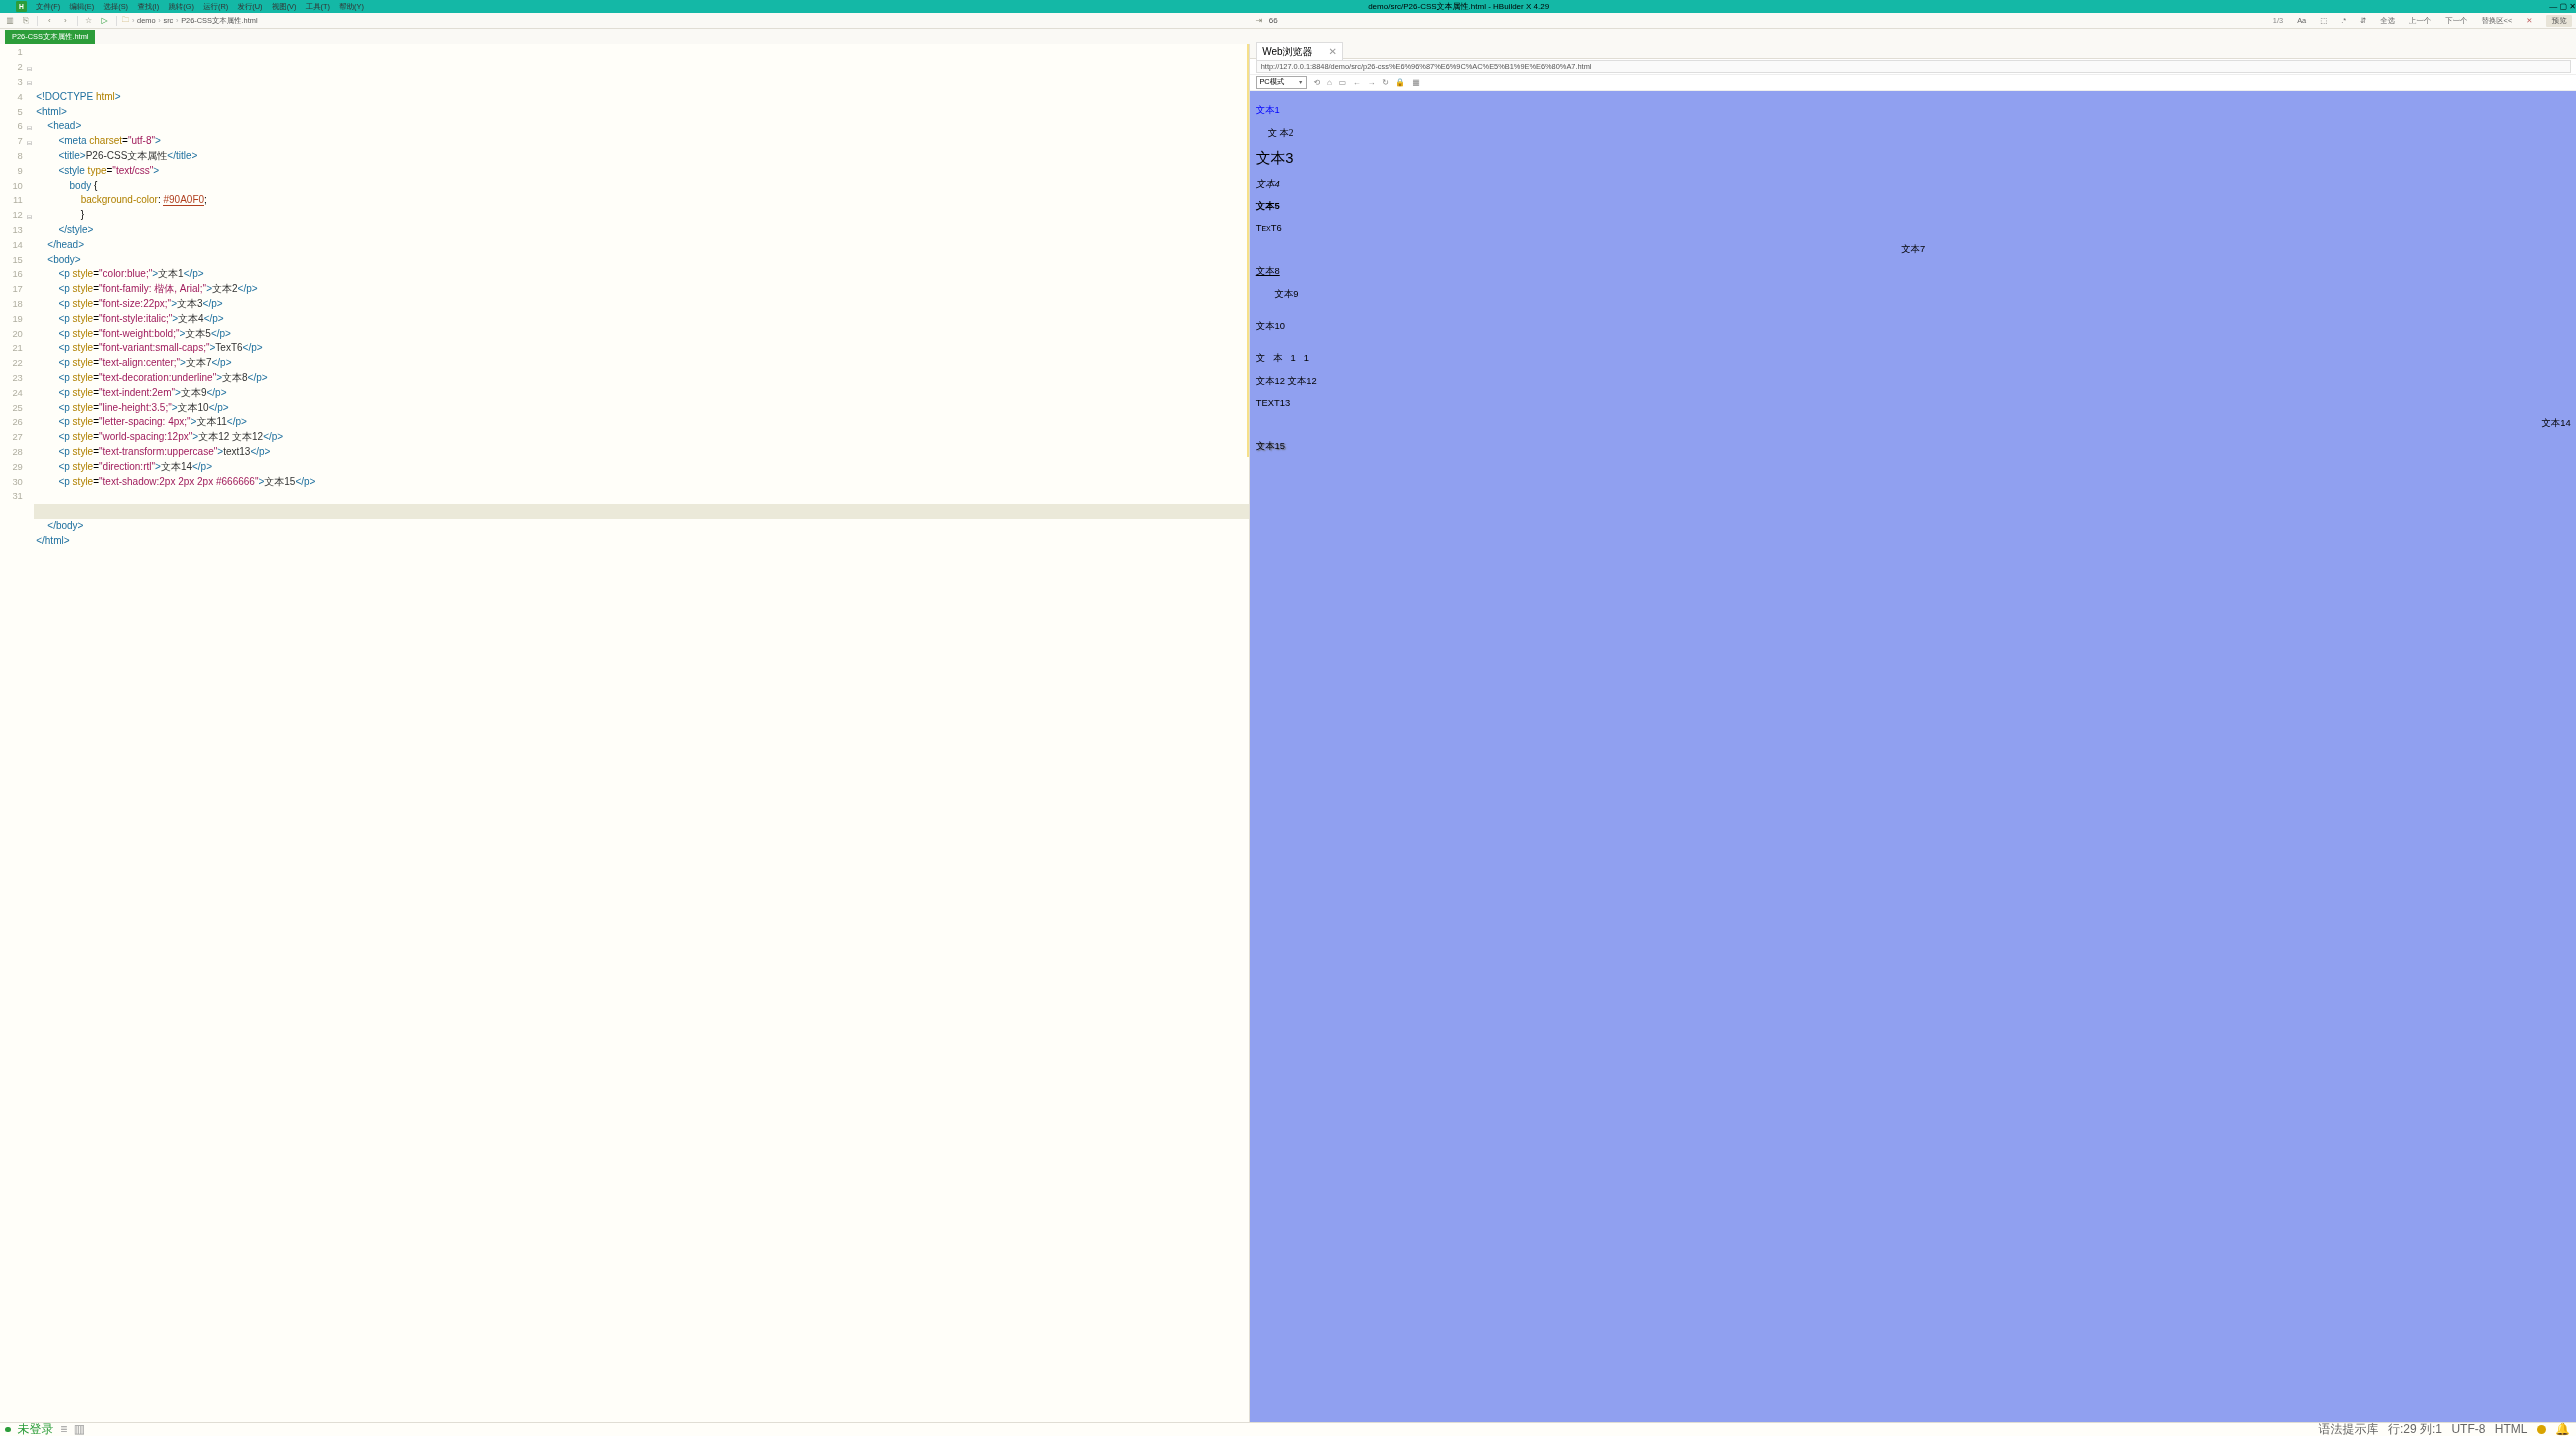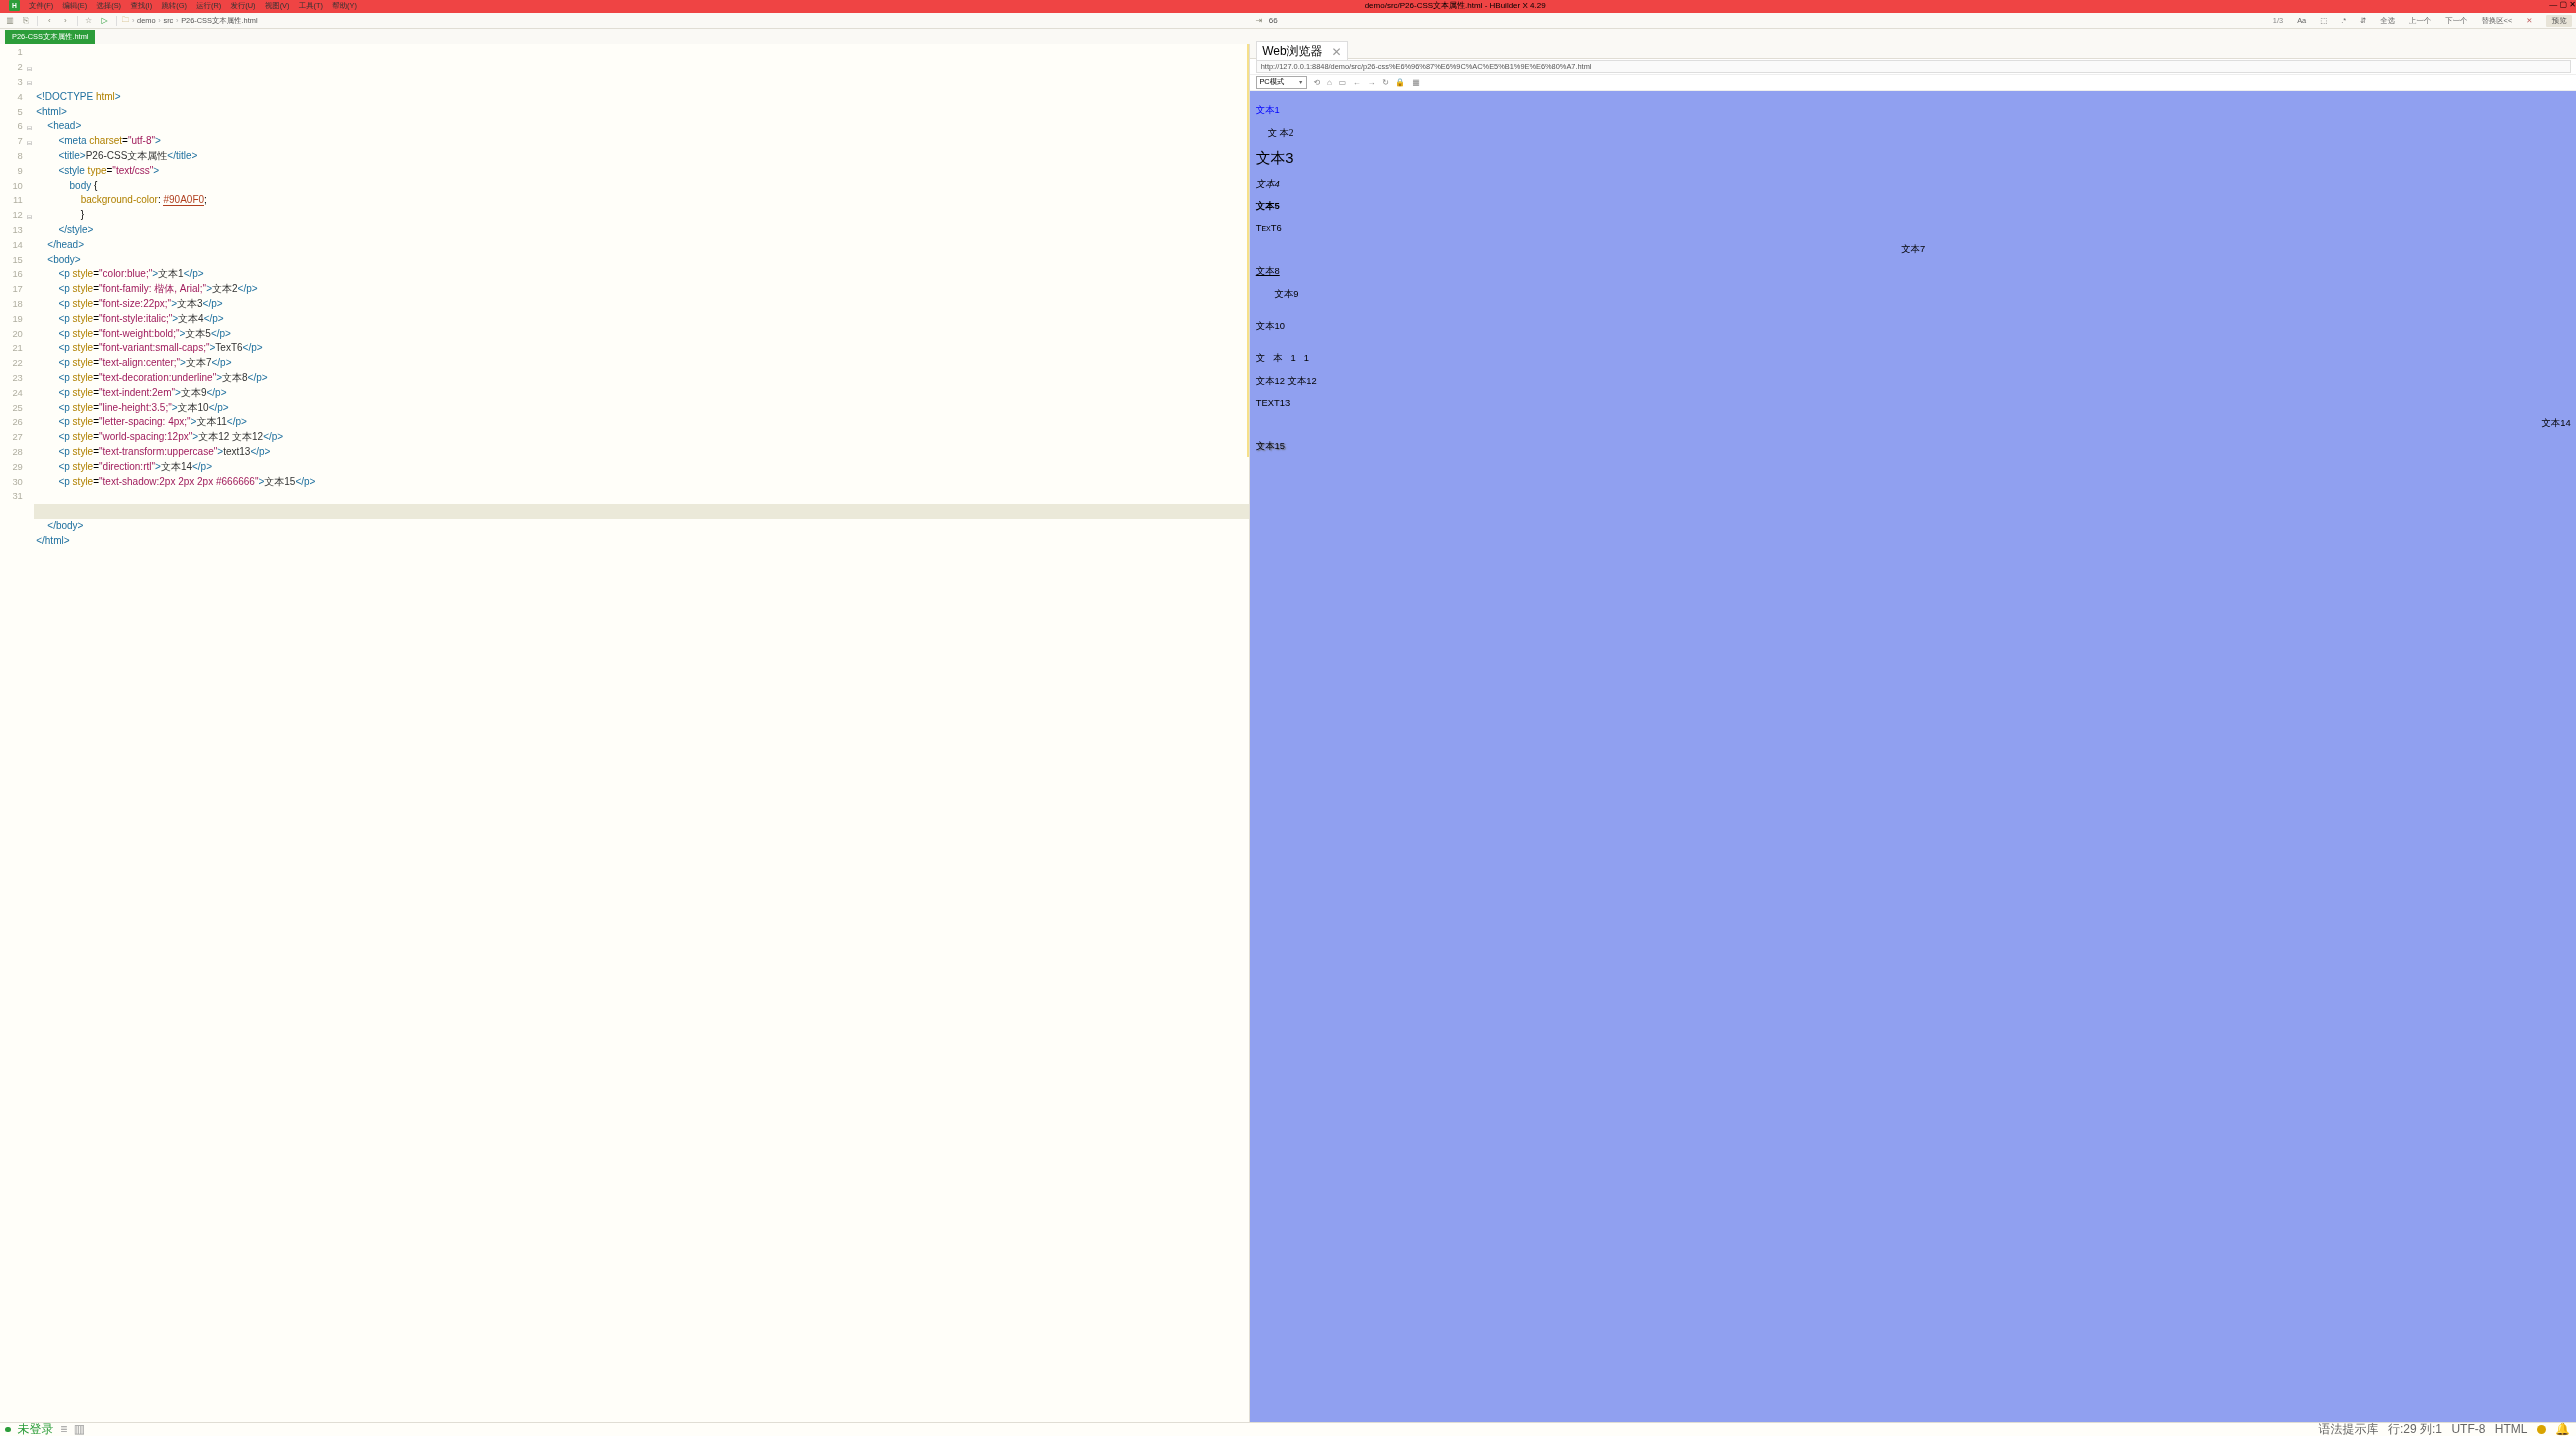--- a/index.html
+++ b/index.html
@@ -1,18 +1,18 @@
 <!DOCTYPE html>
 <html style="font-size:10.7px"><head>
 <meta charset="utf-8">
 <style>
 * { margin: 0; padding: 0; box-sizing: border-box; font-family: "Microsoft YaHei", Arial, sans-serif; }
 body { width: 100vw; height: 100vh; overflow: hidden; background: #fff; font-size: 8px; }
 
-.menubar { height: 13.4px; background: #ef4444; display: flex; padding-left: 9px; gap: 1.3px; }
+.menubar { height: 13.4px; background: #14b8a6; display: flex; align-items: center; padding-left: 16px; gap: 1.3px; }
 .menubar .logo { width: 10.7px; height: 10.7px; background: #2c9d3a; color: #fff; display: flex; align-items: center; justify-content: center; font-weight: bold; font-size: 6.7px; border-radius: 1.3px; margin-right: 4px; }
 .menubar .menu-item { font-size: 7.4px; color: #333; padding: 1.3px 4px; cursor: pointer; }
 
 .toolbar { height: 16px; background: #faf9f5; border-bottom: 0.7px solid #e0ddd4; display: flex; align-items: center; padding: 0 4px; gap: 4px; }
 .toolbar .tb-btn { width: 12px; height: 12px; display: flex; align-items: center; justify-content: center; color: #8a8a7a; cursor: pointer; font-size: 8px; }
 .toolbar .tb-sep { width: 0.7px; height: 9.4px; background: #ddd; margin: 0 1.3px; }
 .breadcrumb { display: flex; align-items: center; gap: 2.7px; font-size: 7.4px; color: #666; }
 .breadcrumb .bc-item { color: #555; cursor: pointer; }
 .breadcrumb .bc-sep { color: #aaa; }
 .toolbar .spacer { flex: 1; }
@@ -39,21 +39,21 @@
 .tag { color: #1e6f9e; }
 .attr { color: #b08000; }
 .str { color: #a01c5c; }
 .txt { color: #333; }
 .kw { color: #1e6f9e; }
 .hex { color: #b04020; border-bottom: 0.7px solid #b04020; }
 .doctype { color: #1e6f9e; }
 
 .preview-pane { flex: 1; background: #fff; border-left: 0.7px solid #e0ddd4; display: flex; flex-direction: column; }
 .preview-tab-bar { height: 14.8px; background: #faf9f5; border-bottom: 0.7px solid #e0ddd4; display: flex; align-items: center; padding-left: 5.4px; }
-.preview-tab { background: #fff; border: 0.7px solid #ddd; border-bottom: none; padding: 1.3px 5.4px; font-size: 12px; display: flex; align-items: center; gap: 9px; }
+.preview-tab { background: #fff; border: 0.7px solid #ddd; border-bottom: none; padding: 1.3px 5.4px; font-size: 10px; display: flex; align-items: center; gap: 16px; }
 .preview-tab .close { color: #999; cursor: pointer; }
 .url-bar { height: 16px; display: flex; align-items: center; padding: 0 5.4px; border-bottom: 0.7px solid #eee; }
 .url-input { flex: 1; font-size: 7.4px; color: #555; border: 0.7px solid #ddd; padding: 1.3px 4px; background: #fafafa; }
 .preview-toolbar { height: 16px; display: flex; align-items: center; padding: 0 5.4px; gap: 6.7px; border-bottom: 0.7px solid #eee; }
 .mode-select { border: 0.7px solid #aaa; font-size: 7.4px; padding: 0.7px 2.7px; display: inline-flex; align-items: center; gap: 13.4px; background: #fff; cursor: pointer; }
 .mode-select .arrow { font-size: 5.4px; color: #666; }
 .pt-icon { color: #888; cursor: pointer; font-size: 8px; }
 
 .rendered { flex: 1; background: #90A0F0; padding: 4px 5.4px 5.4px 5.4px; overflow: auto; color: #000; font-family: "Microsoft YaHei", Arial, sans-serif; }
 .rendered p { margin: 9.4px 0; font-size: 9.4px; }

